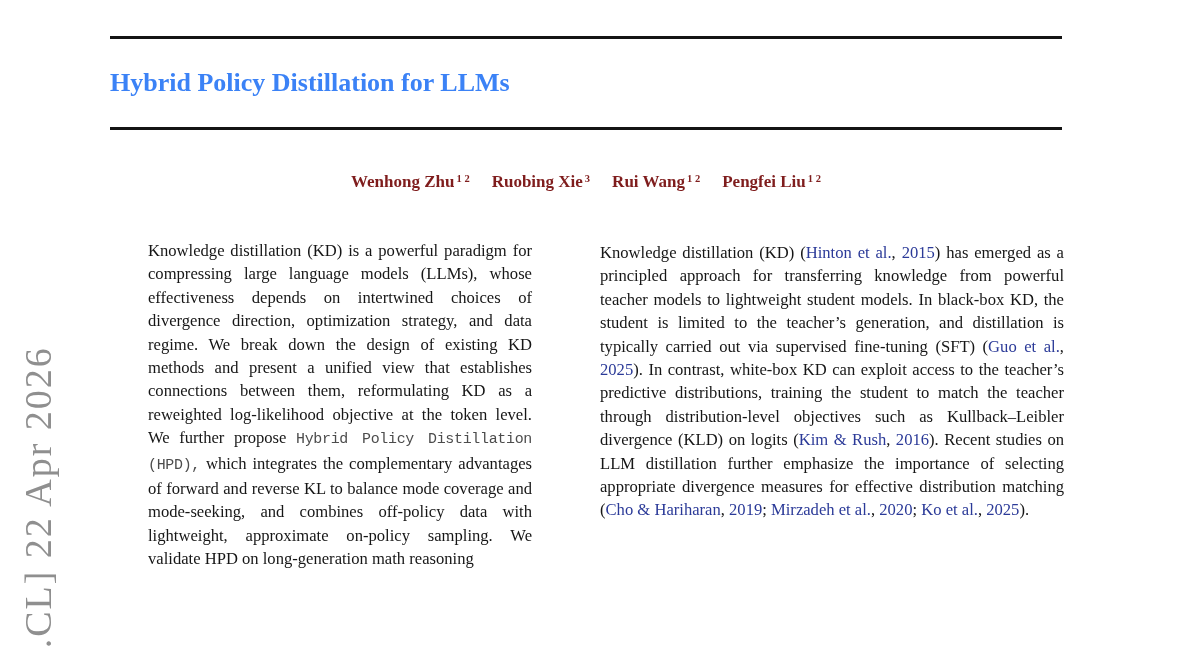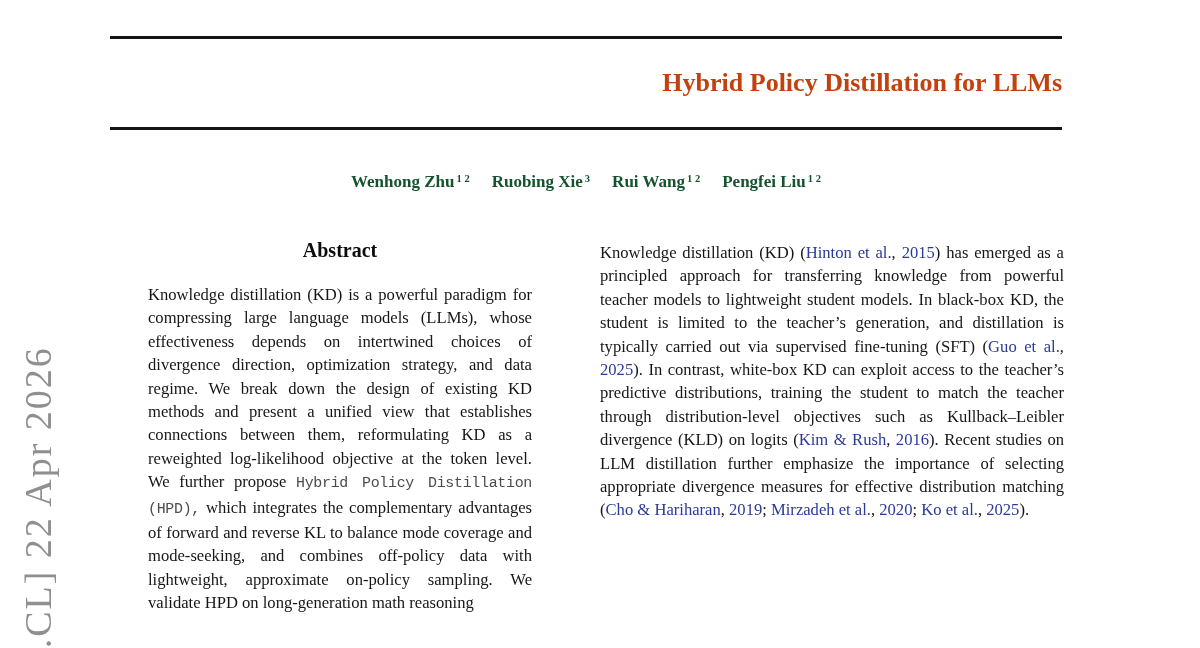--- a/index.html
+++ b/index.html
@@ -38,35 +38,35 @@
     background:#141414;
   }
   .rule-top{top:36px;}
   .rule-mid{top:127px;}
 
   .paper-title{
     position:absolute;
     left:110px;
     top:68px;
     width:952px;
-    text-align:right;
+    text-align:left;
     font-size:26px;
     font-weight:bold;
-    color:#c2410c;
+    color:#3b82f6;
   }
 
   .authors{
     position:absolute;
     left:110px;
     top:172px;
     width:952px;
     text-align:center;
     font-size:17px;
     font-weight:bold;
-    color:#14532d;
+    color:#7f1d1d;
   }
 
   .col{position:absolute;}
   .col-left{left:148px;top:239px;width:384px;}
   .col-right{left:600px;top:241px;width:464px;}
 
   .abstract-heading{
     text-align:center;
     font-size:20px;
     font-weight:bold;
@@ -106,21 +106,20 @@
 
   <div class="rule rule-top"></div>
 
   <h1 class="paper-title">Hybrid Policy Distillation for LLMs</h1>
 
   <div class="rule rule-mid"></div>
 
   <div class="authors"><span class="seg-name">Wenhong Zhu</span><span class="seg-sup">1 2</span><span class="seg-gap"></span><span class="seg-name">Ruobing Xie</span><span class="seg-sup">3</span><span class="seg-gap"></span><span class="seg-name">Rui Wang</span><span class="seg-sup">1 2</span><span class="seg-gap"></span><span class="seg-name">Pengfei Liu</span><span class="seg-sup">1 2</span></div>
 
   <section class="col col-left">
-    <h2 class="abstract-heading">Abstract</h2>
     <p class="body-text"><span class="seg-plain">Knowledge distillation (KD) is a powerful paradigm for compressing large language models (LLMs), whose effectiveness depends on intertwined choices of divergence direction, optimization strategy, and data regime. We break down the design of existing KD methods and present a unified view that establishes connections between them, reformulating KD as a reweighted log-likelihood objective at the token level. We further propose </span><span class="seg-mono">Hybrid Policy Distillation (HPD),</span><span class="seg-plain"> which integrates the complementary advantages of forward and reverse KL to balance mode coverage and mode-seeking, and combines off-policy data with lightweight, approximate on-policy sampling. We validate HPD on long-generation math reasoning</span></p>
   </section>
 
   <section class="col col-right">
     <p class="body-text para-1"><span class="seg-plain">Knowledge distillation (KD) (</span><span class="seg-cite">Hinton et al.</span><span class="seg-plain">, </span><span class="seg-cite">2015</span><span class="seg-plain">) has emerged as a principled approach for transferring knowledge from powerful teacher models to lightweight student models.  In black-box KD, the student is limited to the teacher’s generation, and distillation is typically carried out via supervised fine-tuning (SFT) (</span><span class="seg-cite">Guo et al.</span><span class="seg-plain">, </span><span class="seg-cite">2025</span><span class="seg-plain">).  In contrast, white-box KD can exploit access to the teacher’s predictive distributions, training the student to match the teacher through distribution-level objectives such as Kullback–Leibler divergence (KLD) on logits (</span><span class="seg-cite">Kim &amp; Rush</span><span class="seg-plain">, </span><span class="seg-cite">2016</span><span class="seg-plain">). Recent studies on LLM distillation further emphasize the importance of selecting appropriate divergence measures for effective distribution matching (</span><span class="seg-cite">Cho &amp; Hariharan</span><span class="seg-plain">, </span><span class="seg-cite">2019</span><span class="seg-plain">; </span><span class="seg-cite">Mirzadeh et al.</span><span class="seg-plain">, </span><span class="seg-cite">2020</span><span class="seg-plain">; </span><span class="seg-cite">Ko et al.</span><span class="seg-plain">, </span><span class="seg-cite">2025</span><span class="seg-plain">).</span></p>
   </section>
 
 </div>
 
 </body></html>

